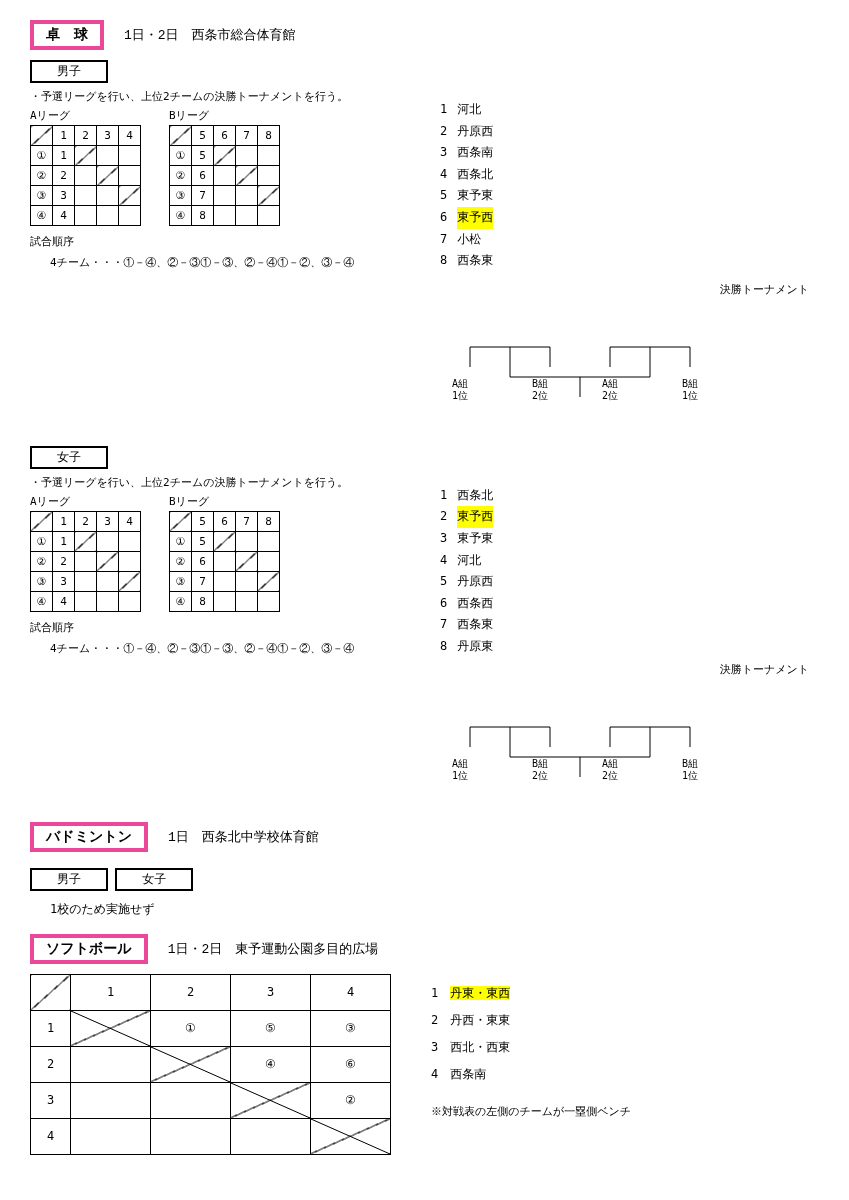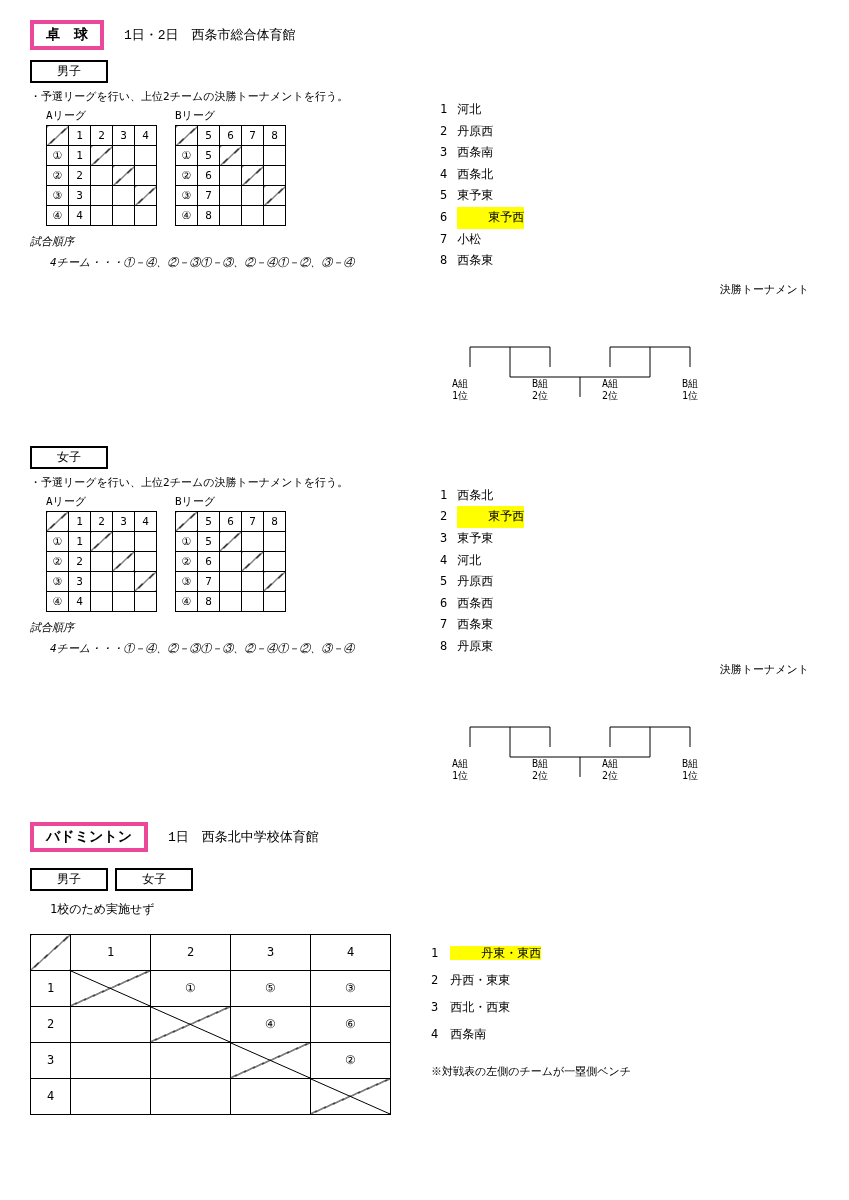--- a/index.html
+++ b/index.html
@@ -38,23 +38,22 @@
     .content-row {
       display: flex;
       gap: 30px;
     }
     .left-col { flex: 0 0 380px; }
     .right-col { flex: 1; padding-top: 10px; }
 
     
     .league-wrap {
       display: flex;
-      gap: 18px;
+      gap: 28px;
       margin-bottom: 8px;
-      margin-left: 16px;
     }
     .league-block { }
     .league-label { font-size: 11px; margin-bottom: 2px; }
     .league-table {
       border-collapse: collapse;
       font-size: 11px;
     }
     .league-table td, .league-table th {
       border: 1px solid #000;
       width: 22px;
@@ -62,22 +61,22 @@
       text-align: center;
       vertical-align: middle;
       padding: 0;
     }
     .league-table .header-cell {
       background: #fff;
     }
     .diagonal {
       background: linear-gradient(to bottom right, #fff calc(50% - 0.5px), #000 calc(50% - 0.5px), #000 calc(50% + 0.5px), #fff calc(50% + 0.5px));
     }
-    .match-order { font-size: 11px; margin-top: 4px; margin-bottom: 6px; font-style: italic; }
-    .highlight-yellow { background-color: #ffff00; padding-left: 31px; }
+    .match-order { font-size: 11px; margin-top: 4px; margin-bottom: 6px; }
+    .highlight-yellow { background-color: #ffff00; }
 
     
     .ranking-list { list-style: none; font-size: 12px; line-height: 1.8; }
     .ranking-list li { display: flex; gap: 10px; }
 
     
     .tournament-section { }
 
     
     .bracket-svg { margin-top: 10px; }
@@ -452,20 +451,24 @@
   <div class="section-header">
     <span class="section-title-box">バドミントン</span>
     <span class="section-title-text">1日　西条北中学校体育館</span>
   </div>
   <div class="sub-title-box">男子</div>
   <div class="sub-title-box" style="margin-top:6px;">女子</div>
   <div class="match-text">1校のため実施せず</div>
 </div>
 
 <div style="margin-top:16px;">
+  <div class="section-header">
+    <span class="section-title-box">ソフトボール</span>
+    <span class="section-title-text">1日・2日　東予運動公園多目的広場</span>
+  </div>
 
   <div class="softball-row">
     <div>
 
       <table class="softball-grid">
         <tbody>
             <tr>
           <td class="row-header diagonal"></td>
           <td>1</td>
           <td>2</td>

